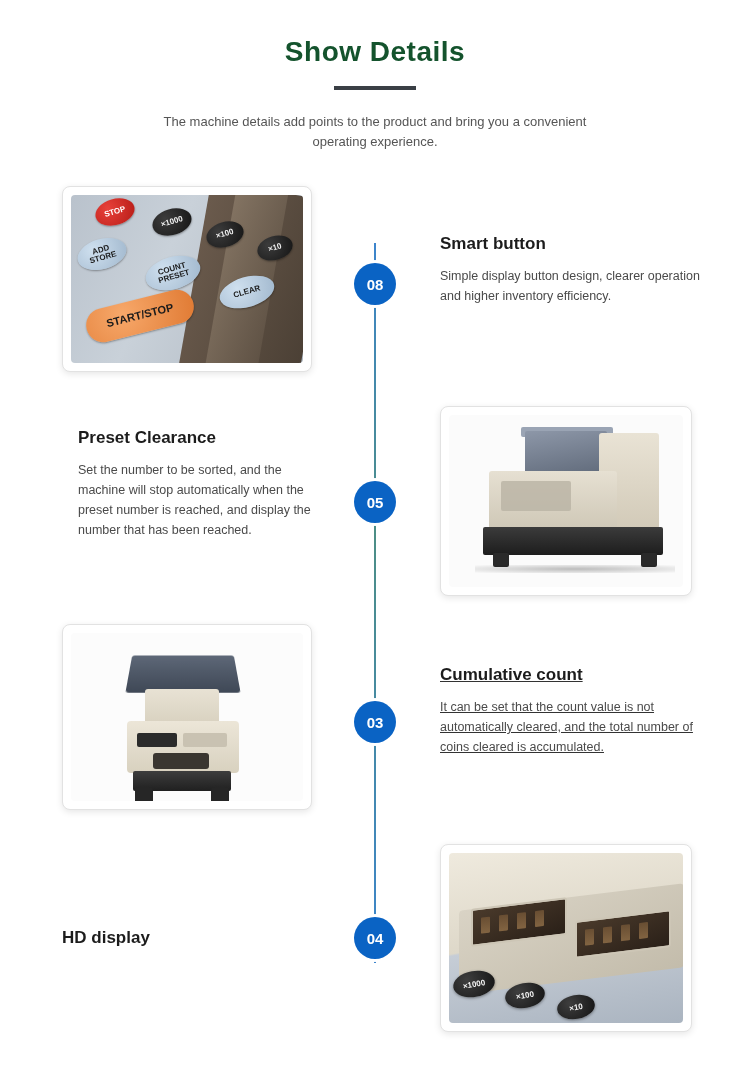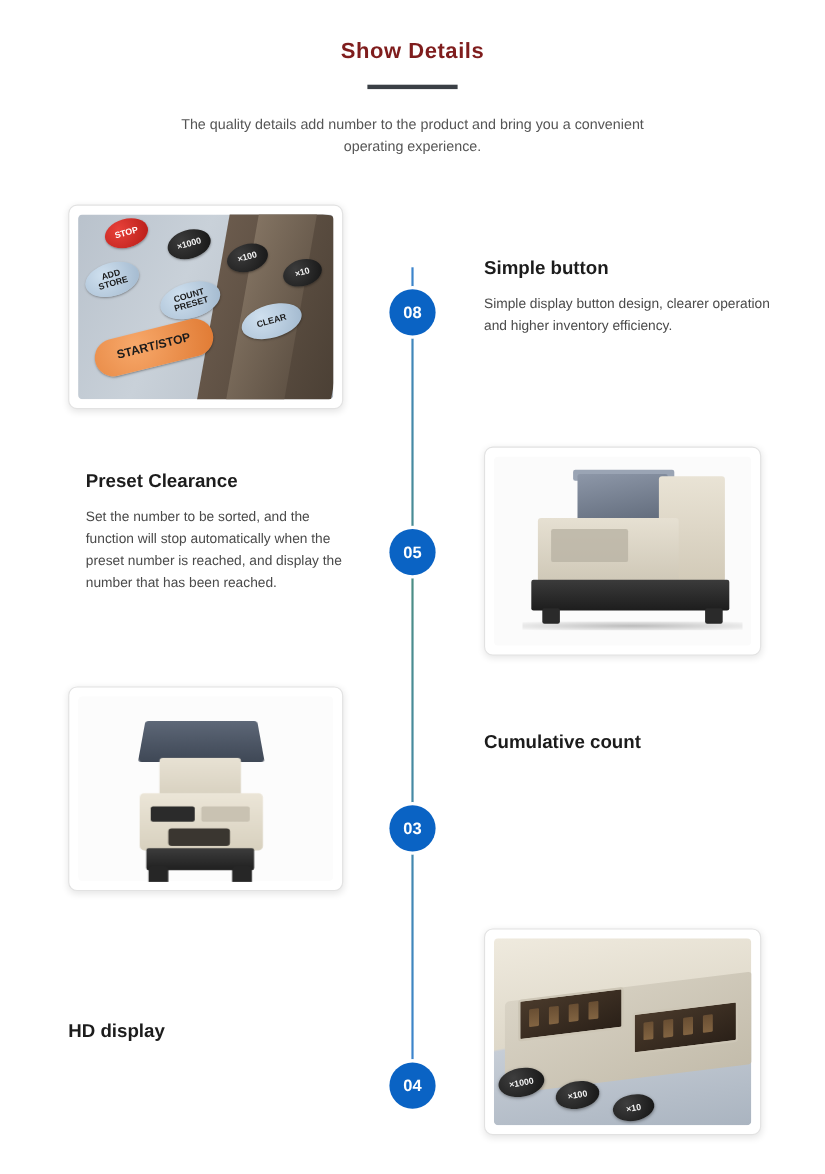--- a/index.html
+++ b/index.html
@@ -15,23 +15,23 @@
     color: #333333;
     overflow: hidden;
   }
 
   
   .header {
     text-align: center;
     padding-top: 36px;
   }
   .page-title {
-    font-size: 20px;
-    font-weight: bold;
-    color: #7f1d1d;
+    font-size: 28px;
+    font-weight: bold;
+    color: #14532d;
     letter-spacing: 0.5px;
     margin: 0;
   }
   .title-rule {
     width: 82px;
     height: 4px;
     background: #3a3f45;
     margin: 18px auto 0 auto;
   }
   .subtitle {
@@ -63,22 +63,22 @@
     font-size: 15px;
     font-weight: bold;
     display: flex;
     align-items: center;
     justify-content: center;
     left: 354px;
     box-shadow: 0 0 0 3px #ffffff;
   }
   #badge-01 { top: 263px; }
   #badge-02 { top: 481px; }
-  #badge-03 { top: 732px; text-align: right; }
-  #badge-04 { top: 966px; }
+  #badge-03 { top: 701px; text-align: right; }
+  #badge-04 { top: 917px; }
 
   
   .photo-card {
     position: absolute;
     background: #ffffff;
     border: 1px solid #e2e2e2;
     border-radius: 8px;
     box-shadow: 0 2px 7px rgba(0,0,0,0.10);
     overflow: hidden;
   }
@@ -257,21 +257,21 @@
     display: flex; align-items: center; justify-content: center;
     box-shadow: 0 1px 3px rgba(0,0,0,.4);
   }
 </style>
 </head>
 <body>
 
 <div class="header">
   <h1 class="page-title">Show Details</h1>
   <div class="title-rule"></div>
-  <p class="subtitle">The quality details add number to the product and bring you a convenient operating experience.</p>
+  <p class="subtitle">The machine details add points to the product and bring you a convenient operating experience.</p>
 </div>
 
 <div class="timeline-line"></div>
 <div class="badge" id="badge-01">08</div>
 <div class="badge" id="badge-02">05</div>
 <div class="badge" id="badge-03">03</div>
 <div class="badge" id="badge-04">04</div>
 
 <div class="photo-card" style="left:62px; top:186px; width:248px; height:184px;">
   <div class="photo-inner">
@@ -288,27 +288,27 @@
 STORE</div>
     <div class="btn-el btn-blue" style="left:74px; top:62px; width:56px; height:32px; transform:rotate(-16deg);">COUNT
 PRESET</div>
     <div class="btn-el btn-blue" style="left:148px; top:82px; width:56px; height:30px; transform:rotate(-16deg);">CLEAR</div>
 
     <div class="btn-el btn-orange" style="left:14px; top:104px; width:110px; height:34px; border-radius:30px; transform:rotate(-14deg); font-size:11px;">START/STOP</div>
   </div>
 </div>
 
 <div class="text-block" style="left:440px; top:234px; width:262px;">
-  <h2 class="block-title">Simple button</h2>
+  <h2 class="block-title">Smart button</h2>
   <p class="block-body">Simple display button design, clearer operation and higher inventory efficiency.</p>
 </div>
 
 <div class="text-block" style="left:78px; top:428px; width:245px;">
   <h2 class="block-title">Preset Clearance</h2>
-  <p class="block-body">Set the number to be sorted, and the function will stop automatically when the preset number is reached, and display the number that has been reached.</p>
+  <p class="block-body">Set the number to be sorted, and the machine will stop automatically when the preset number is reached, and display the number that has been reached.</p>
 </div>
 
 <div class="photo-card" style="left:440px; top:406px; width:250px; height:188px;">
   <div class="photo-inner">
     <div class="m2-bg"></div>
     <div class="m2-hopper-top"></div>
     <div class="m2-hopper"></div>
     <div class="m2-body-right"></div>
     <div class="m2-body"></div>
     <div class="m2-panel"></div>
@@ -327,22 +327,23 @@
     <div class="m3-head"></div>
     <div class="m3-display"></div>
     <div class="m3-keys"></div>
     <div class="m3-tray"></div>
     <div class="m3-base"></div>
     <div class="m3-wheel" style="left:64px;"></div>
     <div class="m3-wheel" style="left:140px;"></div>
   </div>
 </div>
 
-<div class="text-block" style="left:440px; top:665px; width:262px;">
+<div class="text-block" style="left:440px; top:665px; width:262px;text-decoration:underline;">
   <h2 class="block-title">Cumulative count</h2>
+  <p class="block-body">It can be set that the count value is not automatically cleared, and the total number of coins cleared is accumulated.</p>
 </div>
 
 <div class="text-block" style="left:62px; top:928px; width:250px;">
   <h2 class="block-title">HD display</h2>
 </div>
 
 <div class="photo-card" style="left:440px; top:844px; width:250px; height:186px;">
   <div class="photo-inner">
     <div class="m4-bg"></div>
     <div class="m4-panel"></div>

